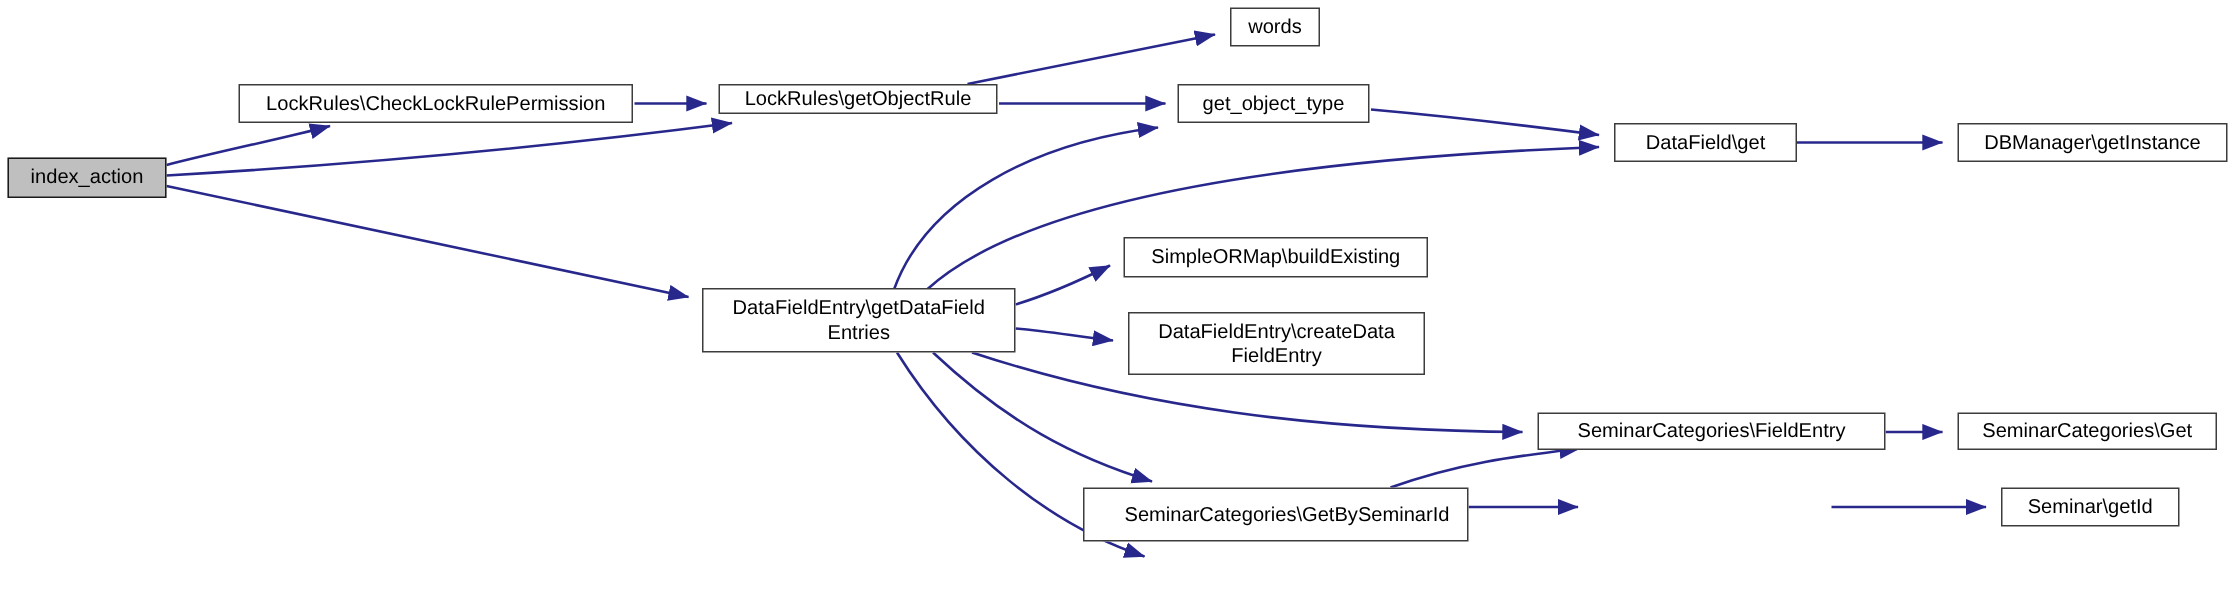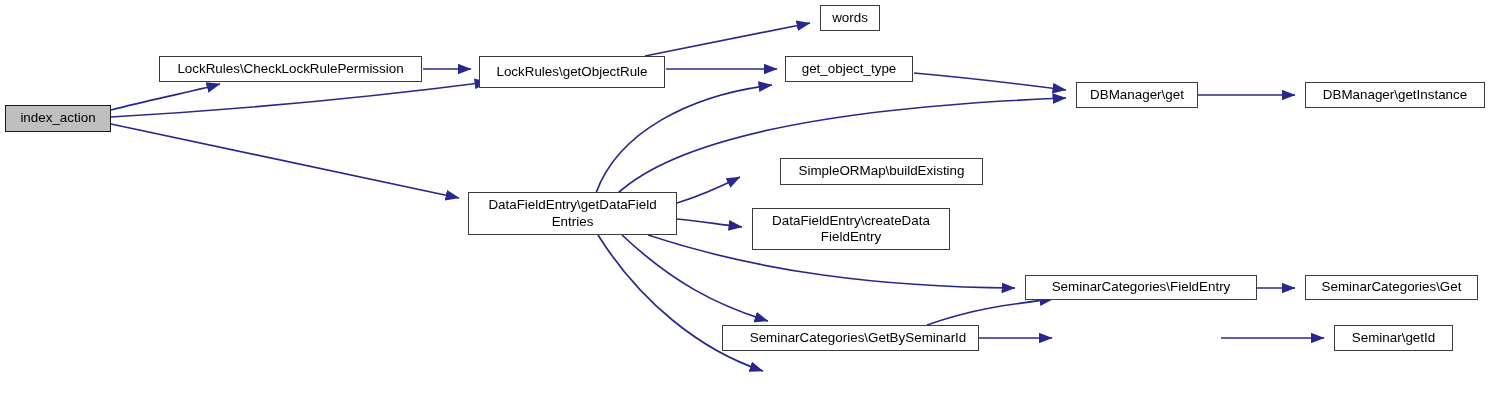--- a/index.html
+++ b/index.html
@@ -56,63 +56,63 @@
   </svg>
 
   <div class="node root" style="left:5px; top:105px; width:106px; height:27px;">
     <span>index_action</span>
   </div>
 
   <div class="node" style="left:159px; top:56px; width:263px; height:26px;">
     <span>LockRules\CheckLockRulePermission</span>
   </div>
 
-  <div class="node" style="left:479px; top:56px; width:186px; height:32px;">
+  <div class="node" style="left:479px; top:56px; width:186px; height:20px;">
     <span>LockRules\getObjectRule</span>
   </div>
 
   <div class="node" style="left:820px; top:5px; width:60px; height:26px;">
     <span>words</span>
   </div>
 
   <div class="node" style="left:785px; top:56px; width:128px; height:26px;">
     <span>get_object_type</span>
   </div>
 
   <div class="node" style="left:1076px; top:82px; width:122px; height:26px;">
-    <span>DBManager\get</span>
+    <span>DataField\get</span>
   </div>
 
   <div class="node" style="left:1305px; top:82px; width:180px; height:26px;">
     <span>DBManager\getInstance</span>
   </div>
 
   <div class="node" style="left:468px; top:192px; width:209px; height:43px;">
     <span>DataFieldEntry\getDataField</span>
     <span>Entries</span>
   </div>
 
-  <div class="node" style="left:780px; top:158px; width:203px; height:27px;">
+  <div class="node" style="left:749px; top:158px; width:203px; height:27px;">
     <span>SimpleORMap\buildExisting</span>
   </div>
 
   <div class="node" style="left:752px; top:208px; width:198px; height:42px;">
     <span>DataFieldEntry\createData</span>
     <span>FieldEntry</span>
   </div>
 
   <div class="node" style="left:1025px; top:275px; width:232px; height:25px;">
     <span>SeminarCategories\FieldEntry</span>
   </div>
 
   <div class="node" style="left:1305px; top:275px; width:173px; height:25px;">
     <span>SeminarCategories\Get</span>
   </div>
 
-  <div class="node" style="left:722px; top:325px; width:257px; height:26px;padding-left:15px;">
+  <div class="node" style="left:722px; top:325px; width:257px; height:36px;padding-left:15px;">
     <span>SeminarCategories\GetBySeminarId</span>
   </div>
 
 
   <div class="node" style="left:1334px; top:325px; width:119px; height:26px;">
     <span>Seminar\getId</span>
   </div>
 
 
 </div>

